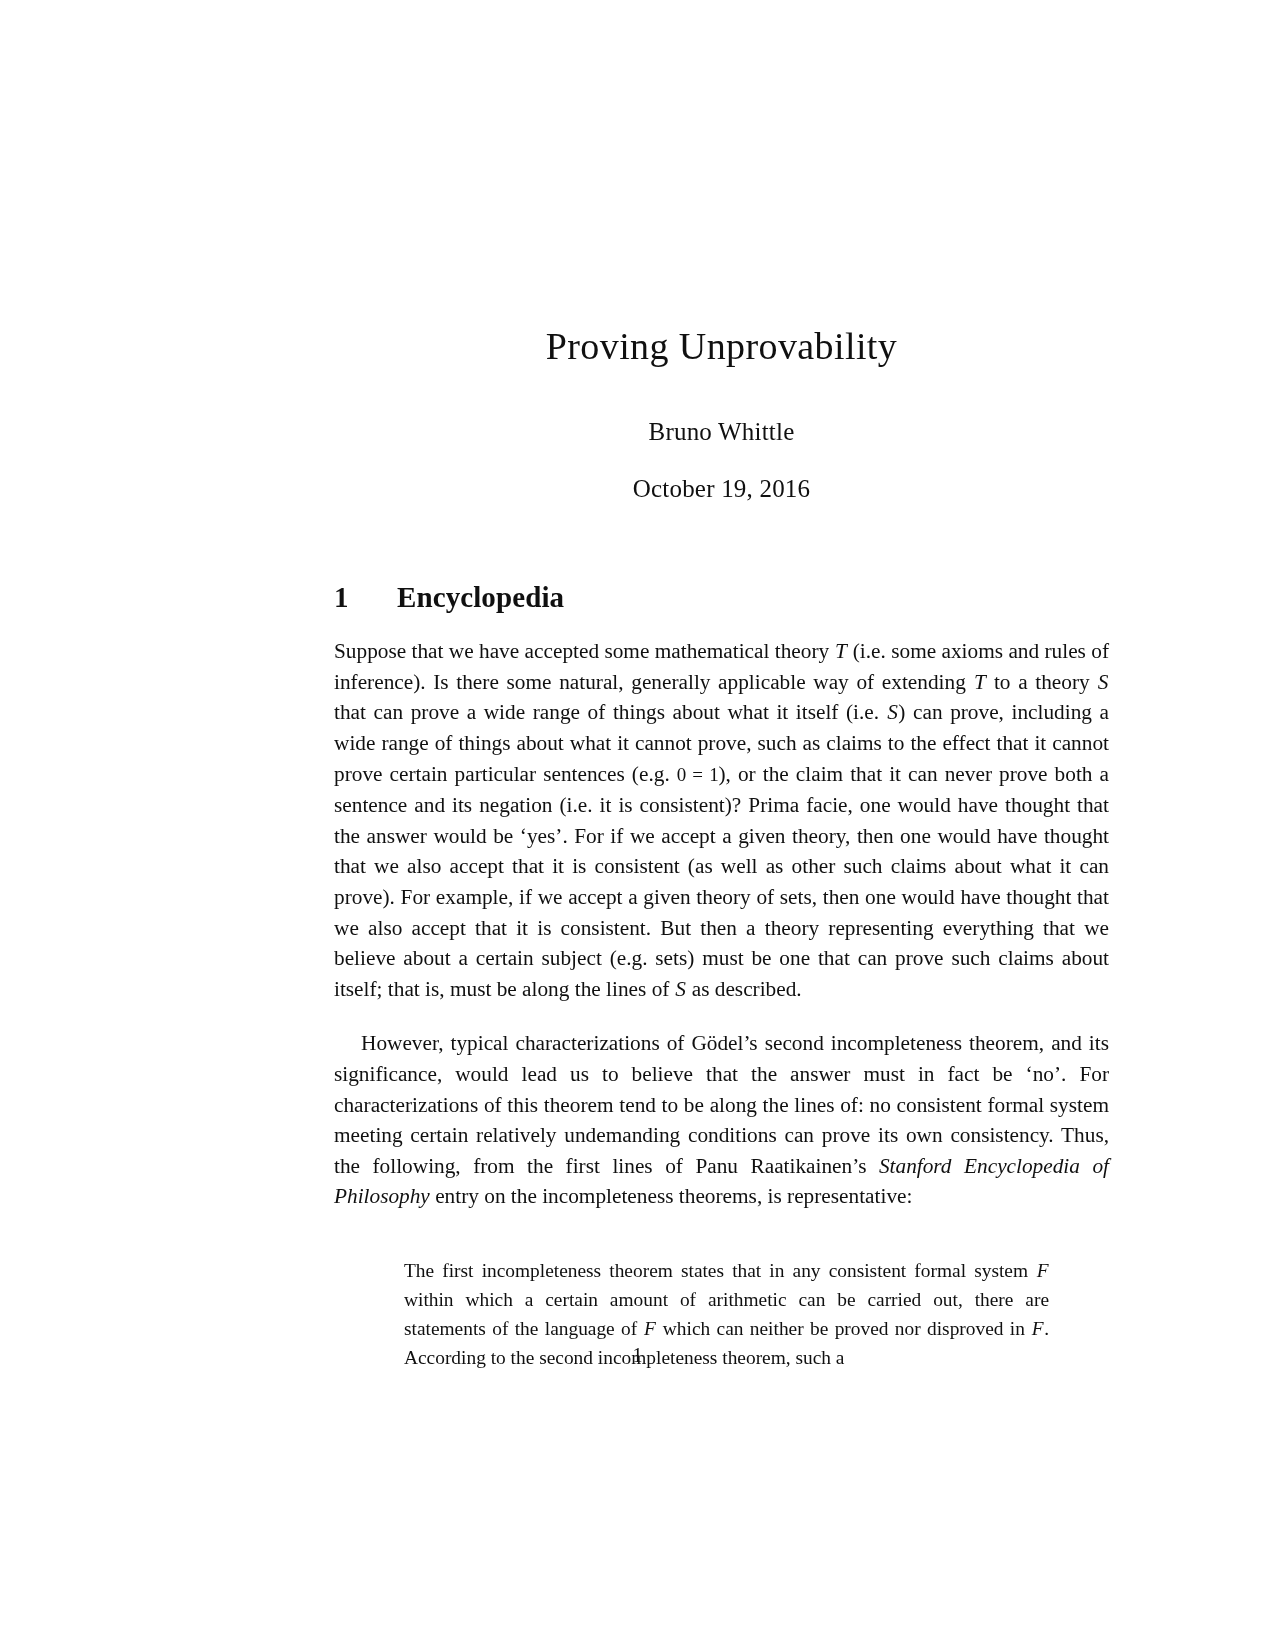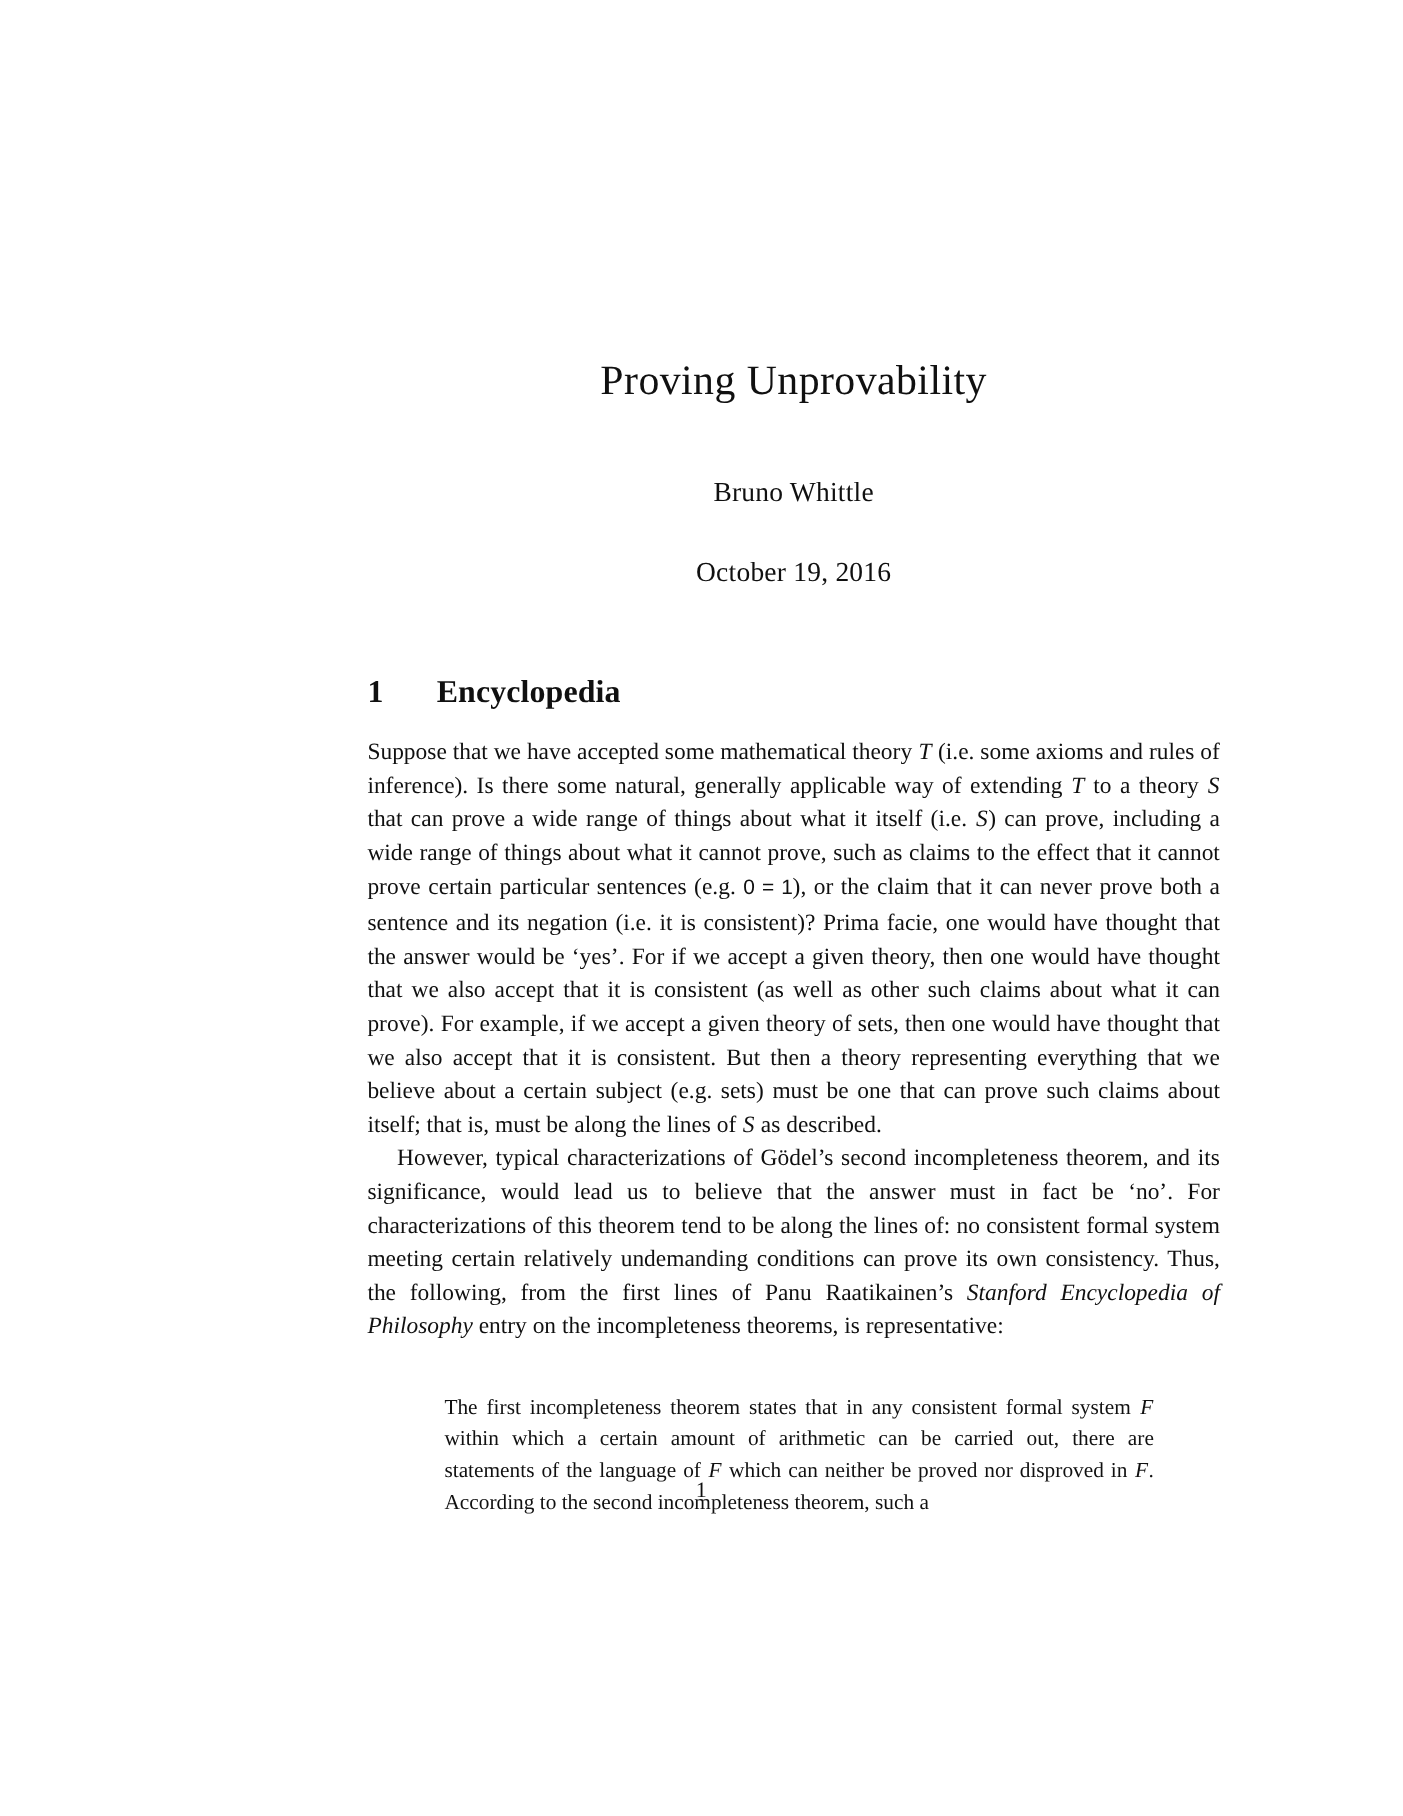--- a/index.html
+++ b/index.html
@@ -36,21 +36,21 @@
   .doc-title {
     font-size: 38px;
     font-weight: normal;
     line-height: 1.15;
     letter-spacing: 0.4px;
     margin: 0;
   }
   .doc-author {
     font-size: 25px;
     line-height: 1.15;
-    margin: 16px;
+    margin: 0;
     padding-top: 49px;
     letter-spacing: 0.2px;
   }
   .doc-date {
     font-size: 25px;
     line-height: 1.15;
     margin: 0;
     padding-top: 29px;
     letter-spacing: 0.2px;
   }
@@ -74,29 +74,29 @@
   
   p.body {
     font-size: 21.3px;
     line-height: 30.6px;
     text-align: justify;
     text-justify: inter-word;
     margin: 0;
     hyphens: manual;
   }
   p.body.first { padding-top: 22px; }
-  p.body.indent { text-indent: 27px; }
+  p.body.indent { text-indent: 27px; margin-top: 24px; }
 
   i.mathvar {
     font-style: italic;
     padding: 0 0.5px;
   }
   i.booktitle { font-style: italic; }
   span.tt {
-    font-family: Liberation Sans, sans-serif;
+    font-family: Liberation Serif, serif;
     font-size: 19px;
     letter-spacing: -0.2px;
   }
 
   
   blockquote.quote {
     margin: 16px;
     padding: 28px 44px 0 54px;
     font-size: 19.4px;
     line-height: 29px;

